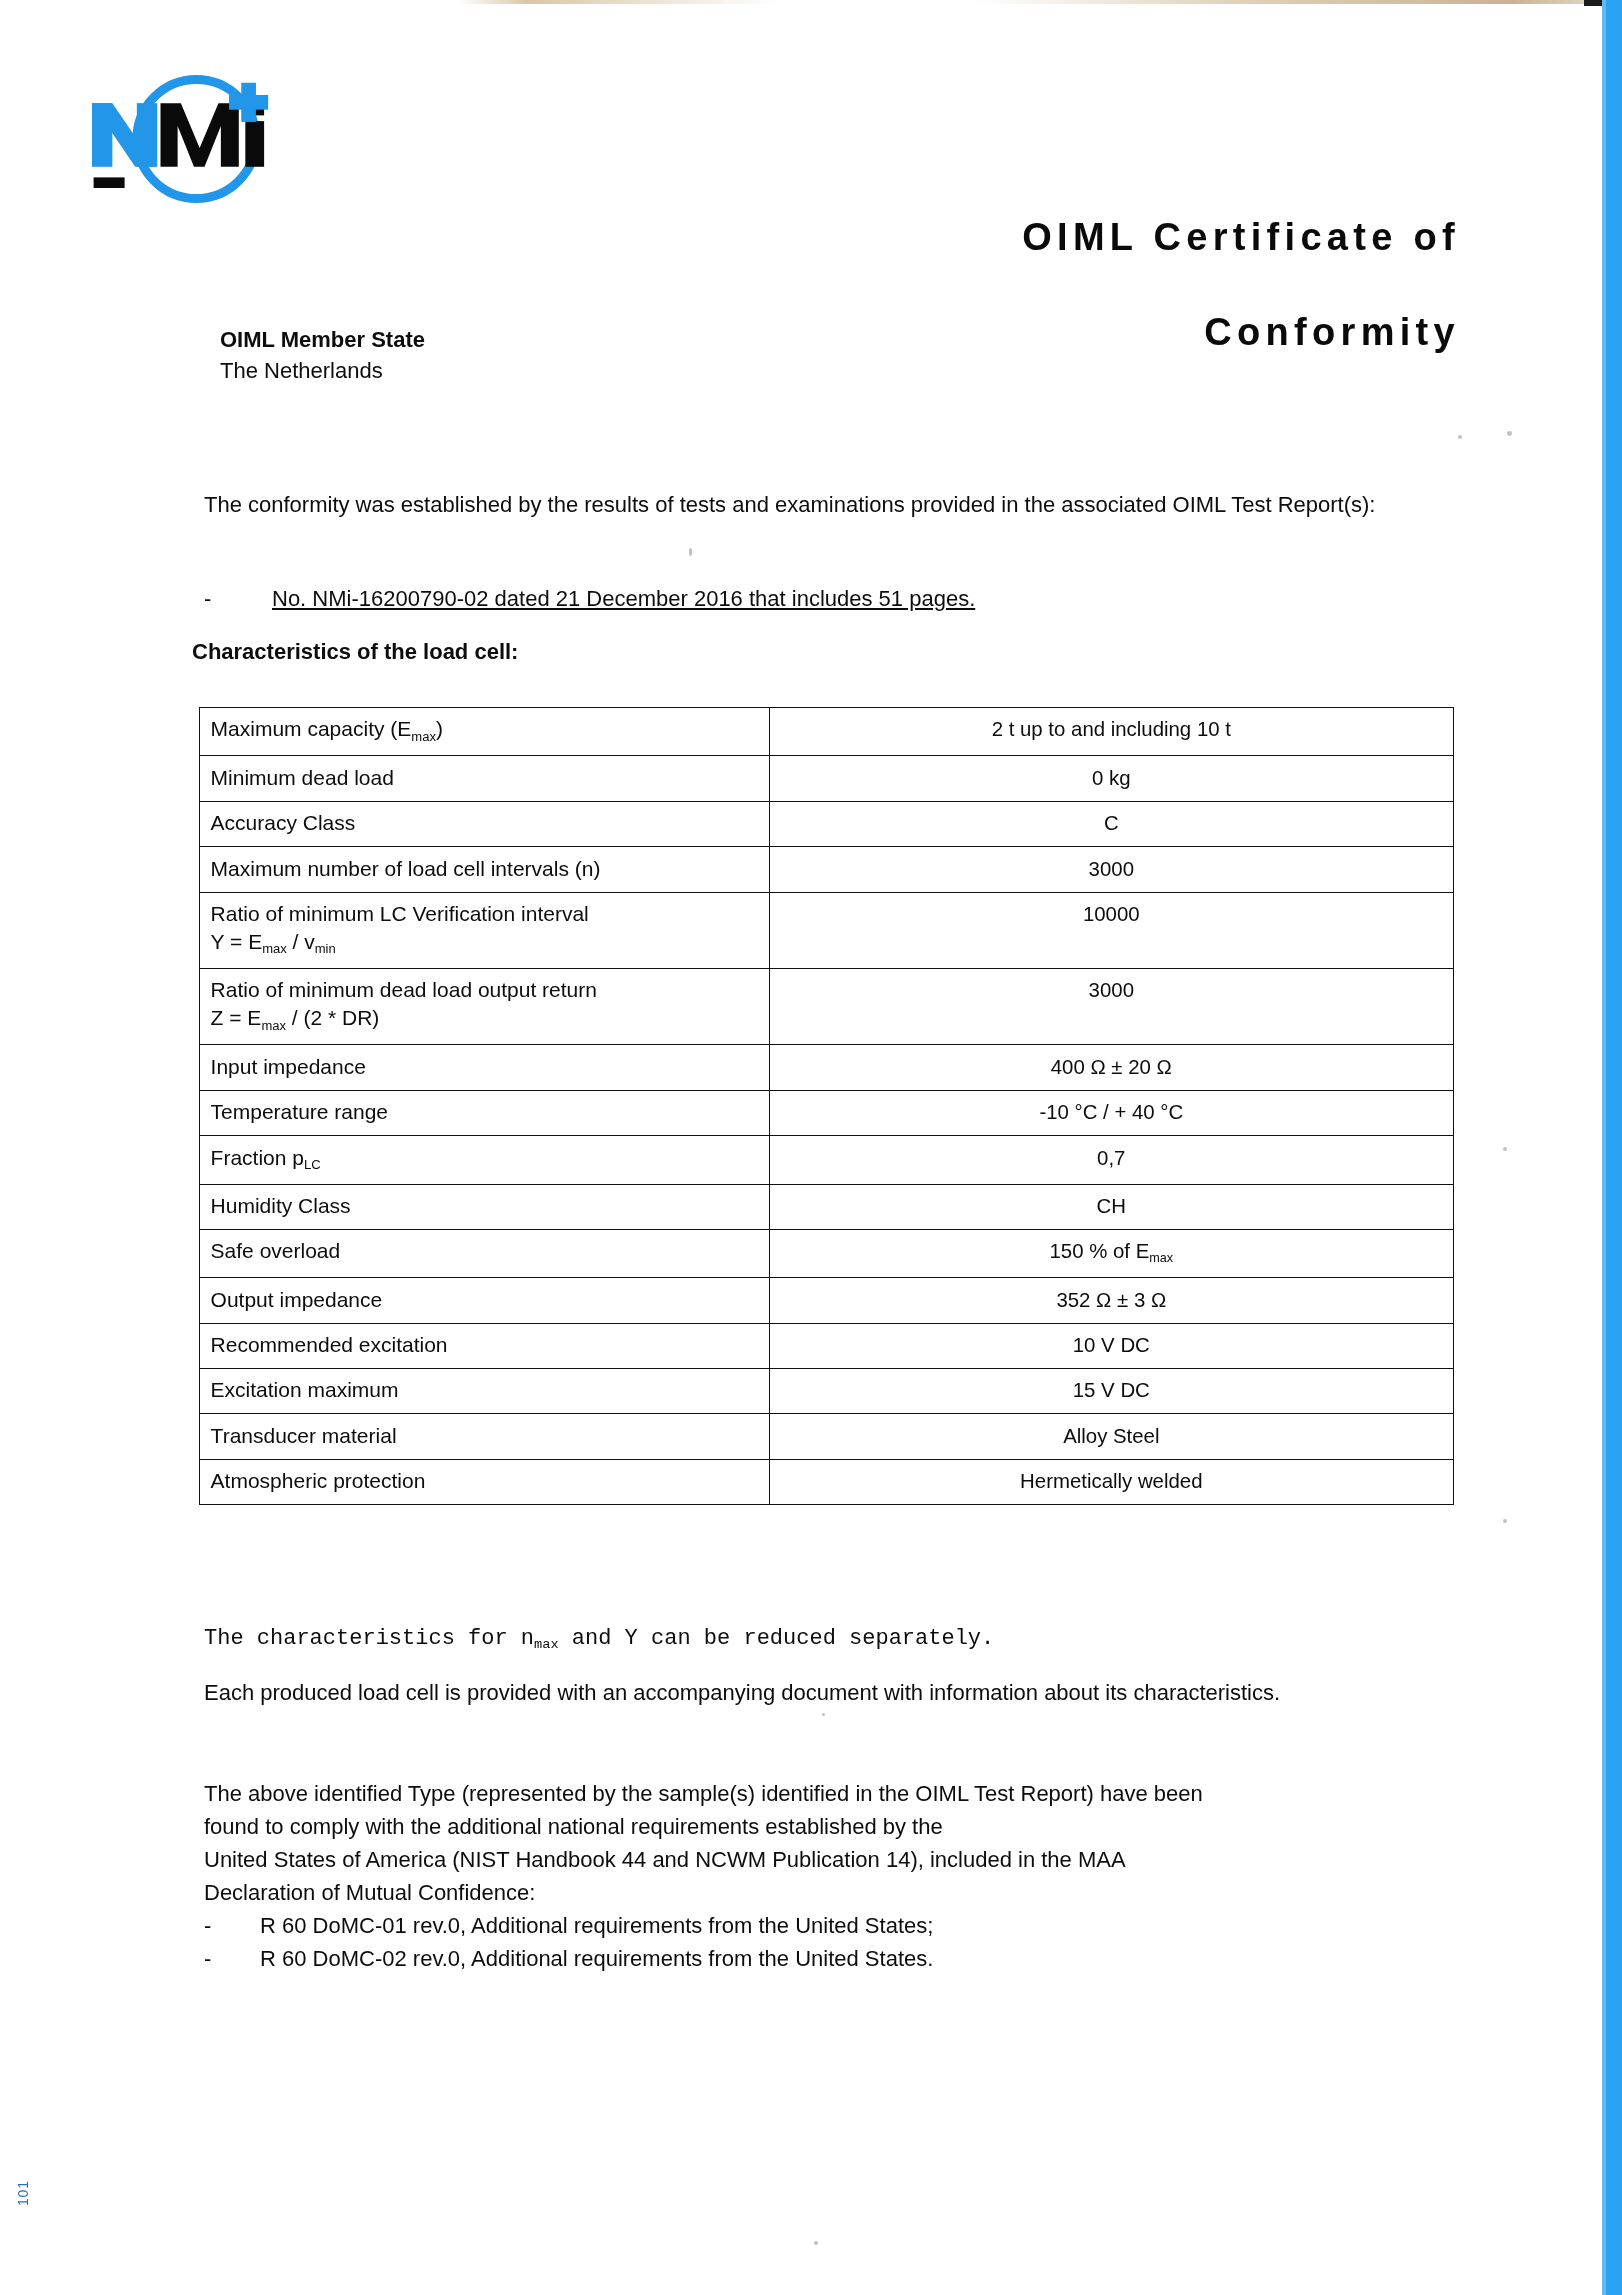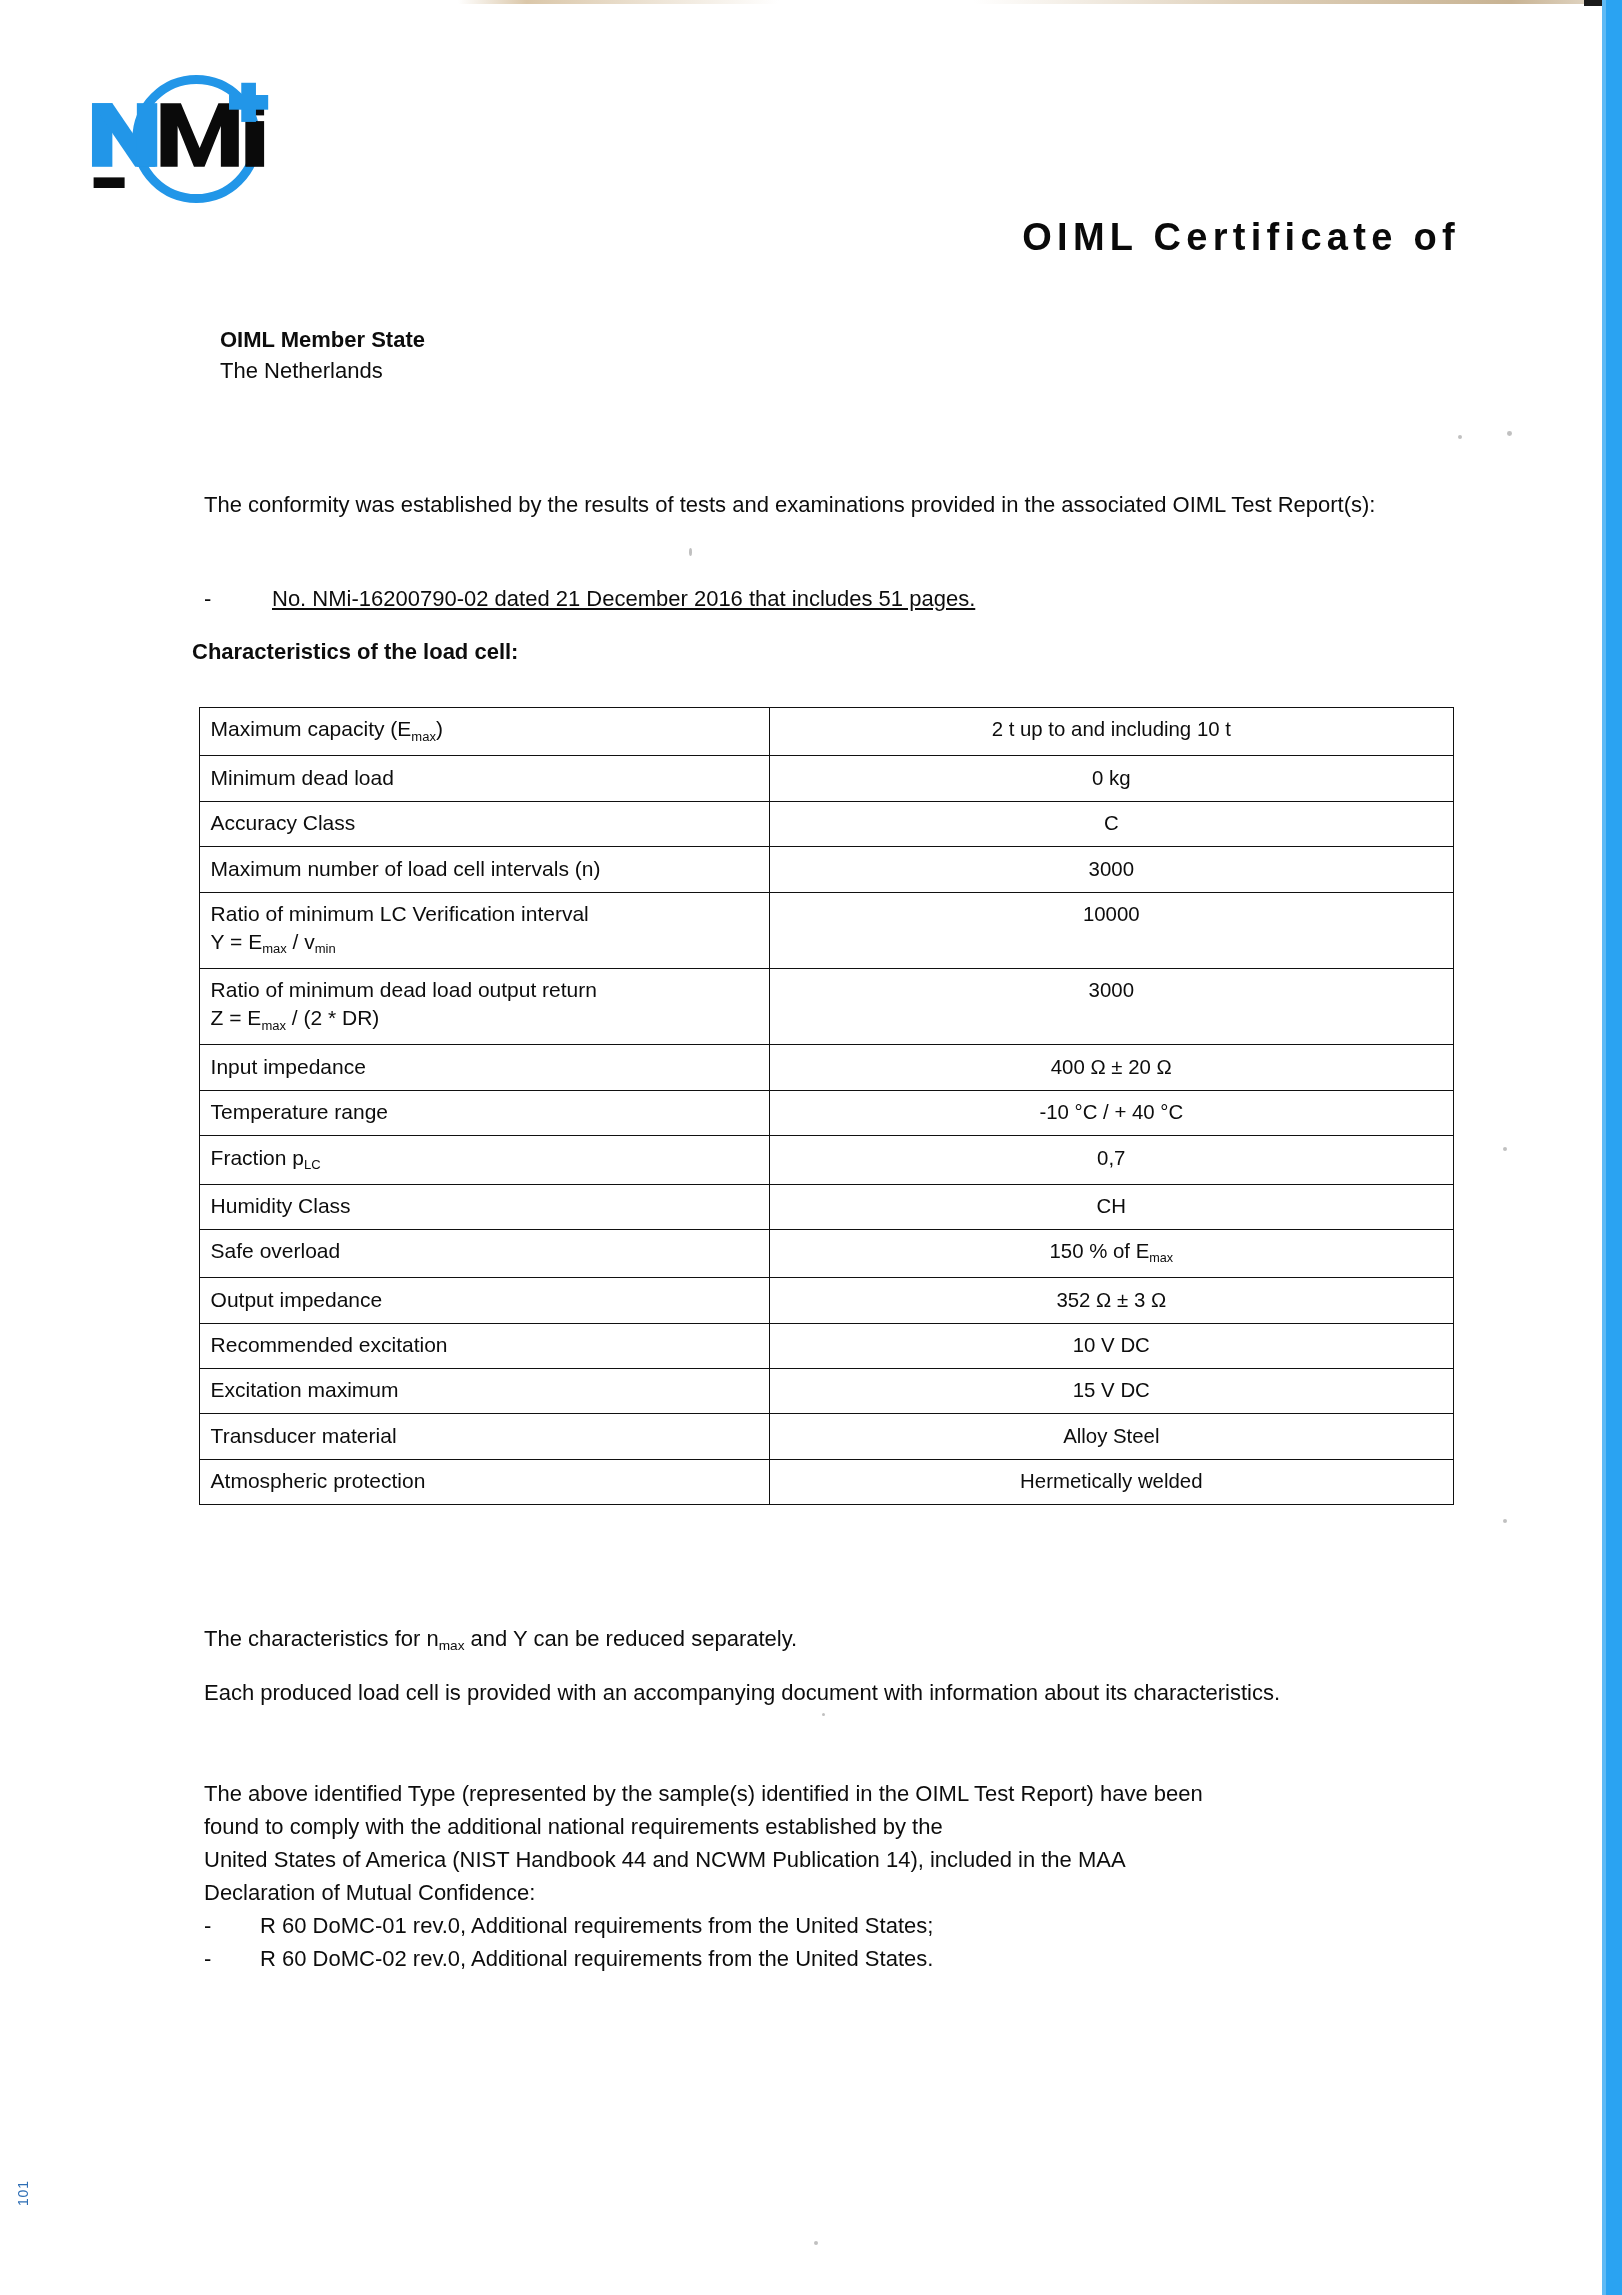--- a/index.html
+++ b/index.html
@@ -115,21 +115,21 @@
   .p-bullet .dash { position:absolute; left:0; top:0; }
   .p-bullet .txt  { display:block; margin-left: 68px; text-decoration: underline; }
 
   .sec-head {
     position: absolute;
     left: 192px; top: 639px;
     font-size: 22px;
     font-weight: bold;
   }
 
-  .p-reduced   { left: 204px; top: 1622px; }
+  .p-reduced   { left: 204px; top: 1622px; font-family: Liberation Mono, monospace; }
   .p-eachcell  { left: 204px; top: 1676px; }
   .p-above     { left: 204px; top: 1777px; }
 
   .bullet-list { margin:0; padding:0; list-style:none; }
   .bullet-list li { position: relative; padding-left: 56px; }
   .bullet-list li .dash { position:absolute; left:0; top:0; }
 
   sub {
     font-size: 0.62em;
     vertical-align: baseline;
@@ -199,20 +199,21 @@
       <g fill="#2296e8">
         <rect x="191" y="23" width="18" height="48"></rect>
         <rect x="176" y="38" width="48" height="18"></rect>
       </g>
       <rect x="10" y="139" width="38" height="13" fill="#0a0a0a"></rect>
     </svg>
   </div>
 
   <div class="doc-title">
     <span class="ln">OIML  Certificate  of</span>
+    <span class="ln">Conformity</span>
   </div>
 
   <div class="member-block">
     <div class="lbl">OIML Member State</div>
     <div>The Netherlands</div>
   </div>
 
 
   <div class="para p-intro">The conformity was established by the results of tests and examinations provided in the associated OIML Test Report(s):</div>
 

